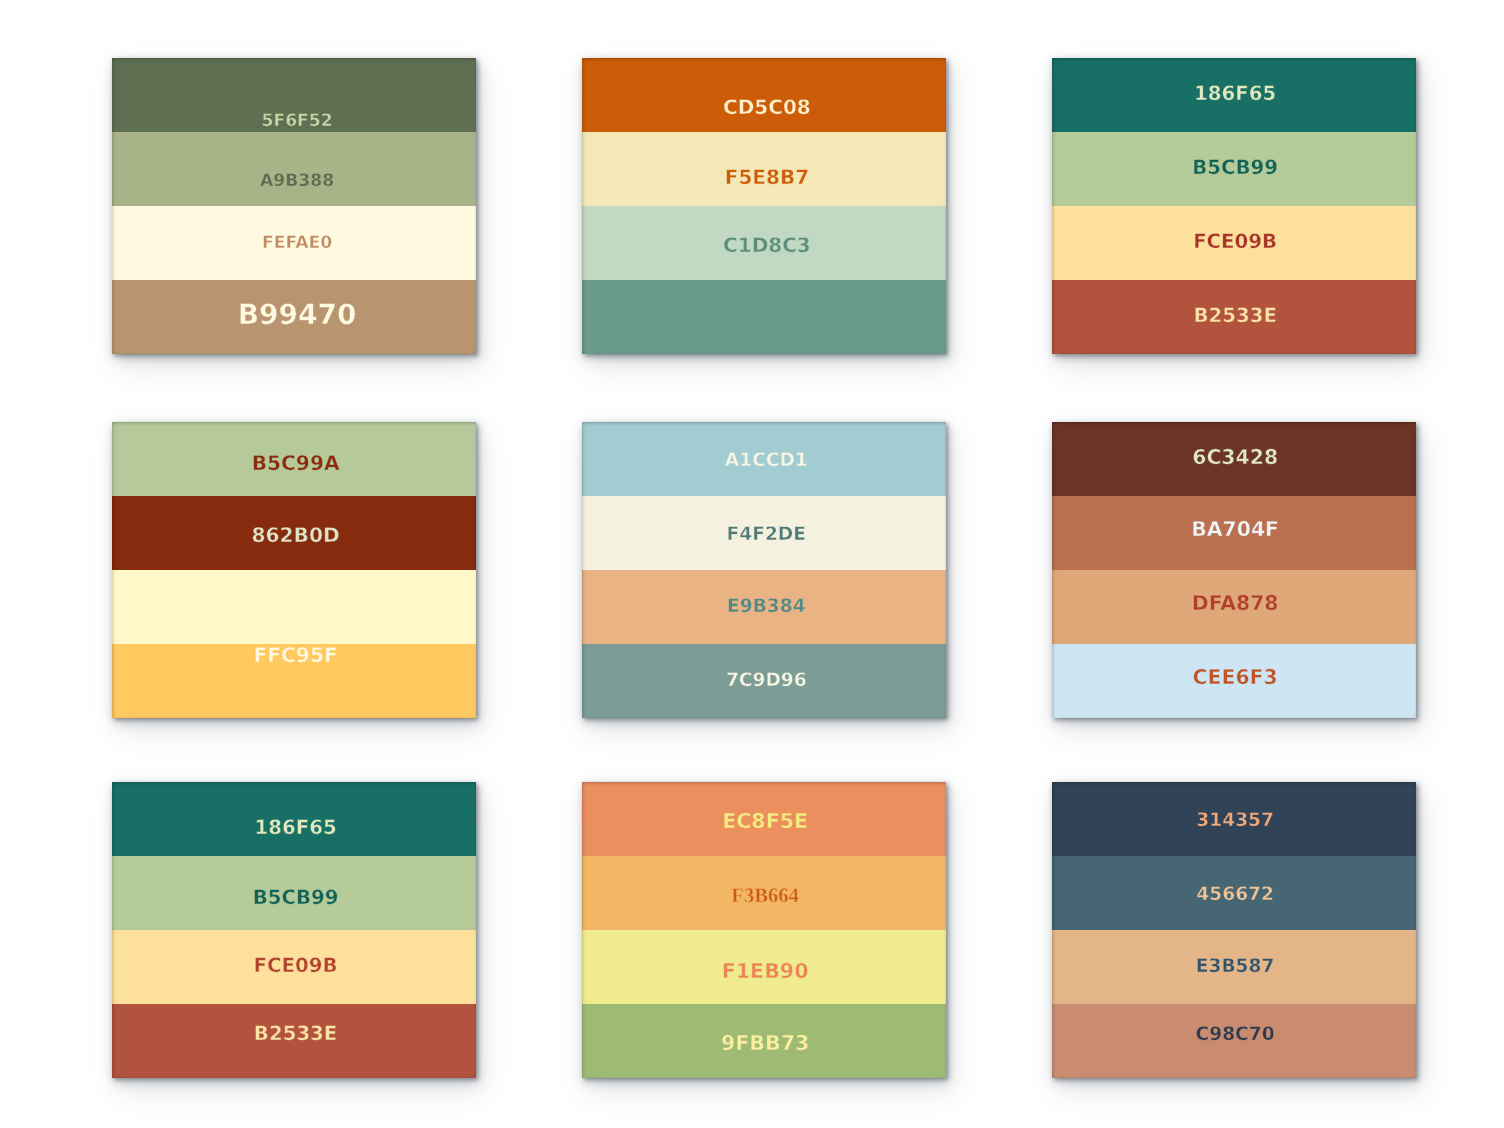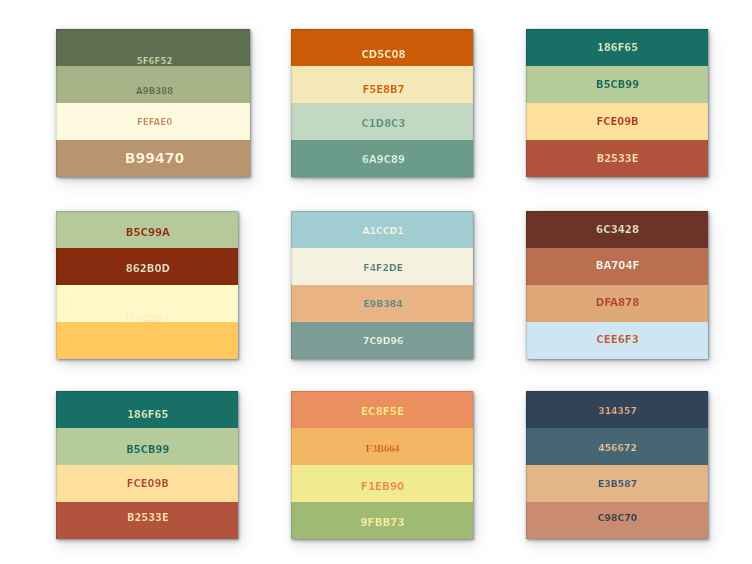--- a/index.html
+++ b/index.html
@@ -30,59 +30,58 @@
     font-weight:bold;
     line-height:1;
     white-space:nowrap;
     -webkit-text-stroke-width:0.22px;
   }
 </style>
 </head>
 <body>
 
 <div id="palette-grid">
-  <div class="palette-card" style="left:56.45px; top:29.4px;padding-left:12px;">
+  <div class="palette-card" style="left:56.45px; top:29.4px;">
     <div class="swatch" style="top: 0px; background-color: rgb(95, 111, 82);"></div>
     <div class="swatch-label" style="top: 27.75px; margin-left: 2.5px; font-size: 8.6px; color: rgb(203, 214, 168); -webkit-text-stroke-color: rgb(95, 111, 82);">5F6F52</div>
     <div class="swatch" style="top: 36.85px; background-color: rgb(169, 179, 136);"></div>
     <div class="swatch-label" style="top: 57.5px; margin-left: 2.5px; font-size: 8.6px; color: rgb(92, 107, 80); -webkit-text-stroke-color: rgb(169, 179, 136);">A9B388</div>
     <div class="swatch" style="top: 73.7px; background-color: rgb(254, 250, 224);"></div>
     <div class="swatch-label" style="top: 88.15px; margin-left: 2.5px; font-size: 8.6px; color: rgb(192, 139, 98); -webkit-text-stroke-color: rgb(254, 250, 224);">FEFAE0</div>
     <div class="swatch" style="top: 110.55px; background-color: rgb(185, 148, 112);"></div>
     <div class="swatch-label" style="top: 121.3px; margin-left: 2.5px; font-size: 14px; color: rgb(254, 250, 224); -webkit-text-stroke-color: rgb(185, 148, 112);">B99470</div>
   </div>
   <div class="palette-card" style="left:291.2px; top:29.4px;">
     <div class="swatch" style="top: 0px; background-color: rgb(205, 92, 8);"></div>
     <div class="swatch-label" style="top: 20.23px; margin-left: 2.8px; font-size: 10px; color: rgb(251, 240, 204); -webkit-text-stroke-color: rgb(205, 92, 8);">CD5C08</div>
     <div class="swatch" style="top: 36.85px; background-color: rgb(245, 232, 183);"></div>
     <div class="swatch-label" style="top: 55.93px; margin-left: 2.8px; font-size: 10px; color: rgb(205, 92, 8); -webkit-text-stroke-color: rgb(245, 232, 183);">F5E8B7</div>
     <div class="swatch" style="top: 73.7px; background-color: rgb(193, 216, 195);"></div>
     <div class="swatch-label" style="top: 89.38px; margin-left: 2.8px; font-size: 10px; color: rgb(94, 142, 121); -webkit-text-stroke-color: rgb(193, 216, 195);">C1D8C3</div>
     <div class="swatch" style="top: 110.55px; background-color: rgb(106, 156, 137);"></div>
-    <div class="swatch-label" style="top: 125.18px; margin-left: 2.8px; font-size: 10px; color: rgb(230, 239, 228); -webkit-text-stroke-color: rgb(106, 156, 137);">6A9C89</div>
   </div>
   <div class="palette-card" style="left:526.0px; top:29.4px;">
     <div class="swatch" style="top: 0px; background-color: rgb(24, 111, 101);"></div>
     <div class="swatch-label" style="top: 14.07px; margin-left: 1.4px; font-size: 9.9px; color: rgb(226, 233, 190); -webkit-text-stroke-color: rgb(24, 111, 101);">186F65</div>
     <div class="swatch" style="top: 36.85px; background-color: rgb(181, 203, 153);"></div>
     <div class="swatch-label" style="top: 51.07px; margin-left: 1.4px; font-size: 9.9px; color: rgb(17, 99, 88); -webkit-text-stroke-color: rgb(181, 203, 153);">B5CB99</div>
     <div class="swatch" style="top: 73.7px; background-color: rgb(252, 224, 155);"></div>
     <div class="swatch-label" style="top: 87.42px; margin-left: 1.4px; font-size: 9.9px; color: rgb(168, 51, 42); -webkit-text-stroke-color: rgb(252, 224, 155);">FCE09B</div>
     <div class="swatch" style="top: 110.55px; background-color: rgb(178, 83, 62);"></div>
     <div class="swatch-label" style="top: 124.77px; margin-left: 1.4px; font-size: 9.9px; color: rgb(252, 227, 166); -webkit-text-stroke-color: rgb(178, 83, 62);">B2533E</div>
   </div>
   <div class="palette-card" style="left:56.45px; top:211.2px;">
     <div class="swatch" style="top: 0px; background-color: rgb(181, 201, 154);"></div>
     <div class="swatch-label" style="top: 16.63px; margin-left: 1px; font-size: 10.1px; color: rgb(140, 42, 14); -webkit-text-stroke-color: rgb(181, 201, 154);">B5C99A</div>
     <div class="swatch" style="top: 36.85px; background-color: rgb(134, 43, 13);"></div>
     <div class="swatch-label" style="top: 53.13px; margin-left: 1px; font-size: 10.1px; color: rgb(221, 228, 200); -webkit-text-stroke-color: rgb(134, 43, 13);">862B0D</div>
     <div class="swatch" style="top: 73.7px; background-color: rgb(255, 249, 201);"></div>
     <div class="swatch-label" style="top: 89.13px; margin-left: 1px; font-size: 12px; color: rgb(140, 174, 130); margin-top: 42px; -webkit-text-stroke-color: rgb(255, 249, 201);">FFF9C9</div>
     <div class="swatch" style="top: 110.55px; background-color: rgb(255, 201, 95);"></div>
-    <div class="swatch-label" style="top: 103px; margin-left: 1px; font-size: 10.1px; color: rgb(255, 250, 226); -webkit-text-stroke-color: rgb(255, 201, 95);">FFC95F</div>
+    <div class="swatch-label" style="top: 113px; margin-left: 1px; font-size: 10.1px; color: rgb(255, 250, 226); -webkit-text-stroke-color: rgb(255, 201, 95);">FFC95F</div>
   </div>
   <div class="palette-card" style="left:291.2px; top:211.2px;">
     <div class="swatch" style="top: 0px; background-color: rgb(161, 204, 209);"></div>
     <div class="swatch-label" style="top: 14.91px; margin-left: 2.2px; font-size: 9.3px; color: rgb(250, 246, 228); -webkit-text-stroke-color: rgb(161, 204, 209);">A1CCD1</div>
     <div class="swatch" style="top: 36.85px; background-color: rgb(244, 242, 222);"></div>
     <div class="swatch-label" style="top: 51.76px; margin-left: 2.2px; font-size: 9.3px; color: rgb(79, 122, 119); -webkit-text-stroke-color: rgb(244, 242, 222);">F4F2DE</div>
     <div class="swatch" style="top: 73.7px; background-color: rgb(233, 179, 132);"></div>
     <div class="swatch-label" style="top: 88.21px; margin-left: 2.2px; font-size: 9.3px; color: rgb(79, 138, 136); -webkit-text-stroke-color: rgb(233, 179, 132);">E9B384</div>
     <div class="swatch" style="top: 110.55px; background-color: rgb(124, 157, 150);"></div>
     <div class="swatch-label" style="top: 125.06px; margin-left: 2.2px; font-size: 9.3px; color: rgb(250, 246, 228); -webkit-text-stroke-color: rgb(124, 157, 150);">7C9D96</div>

